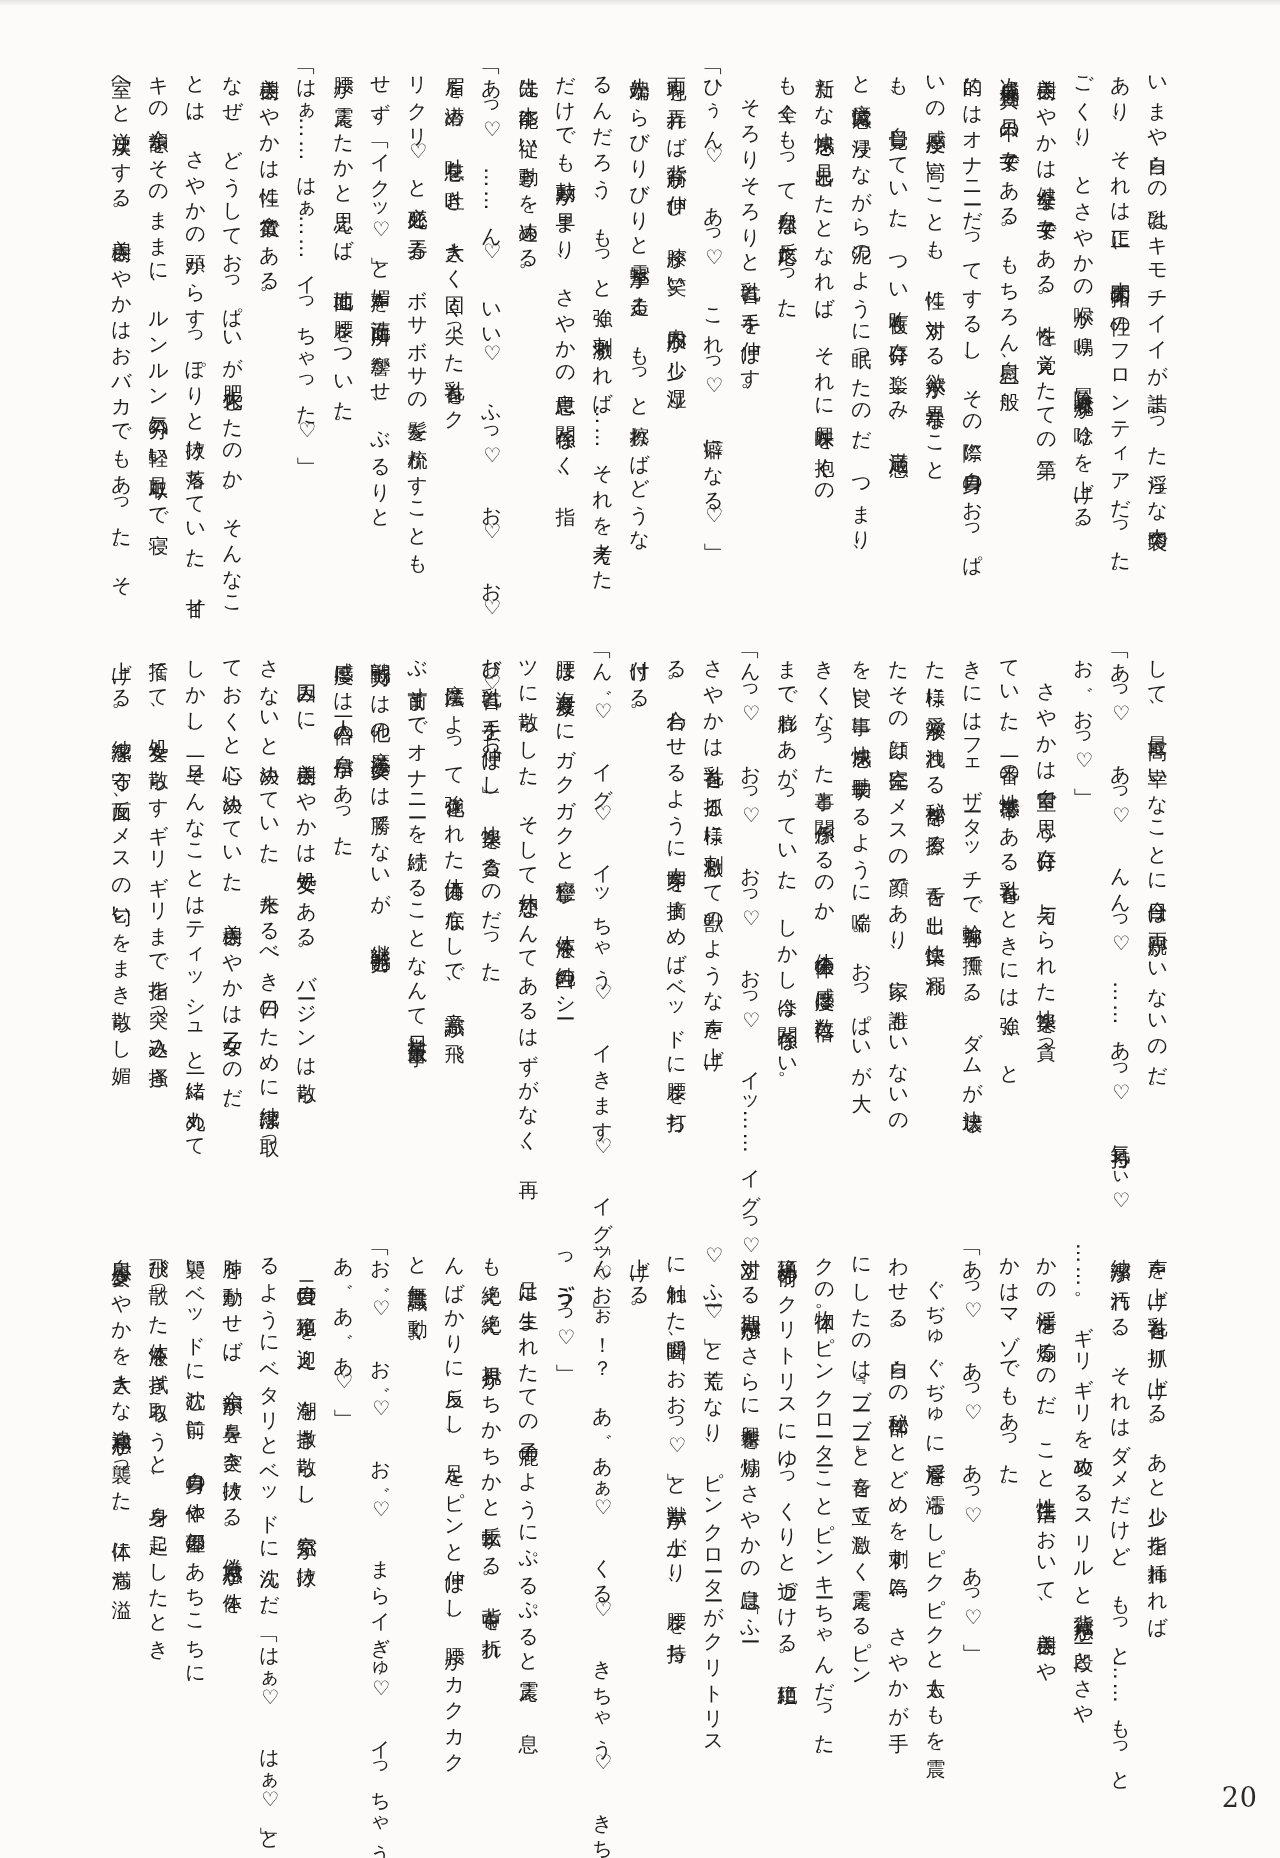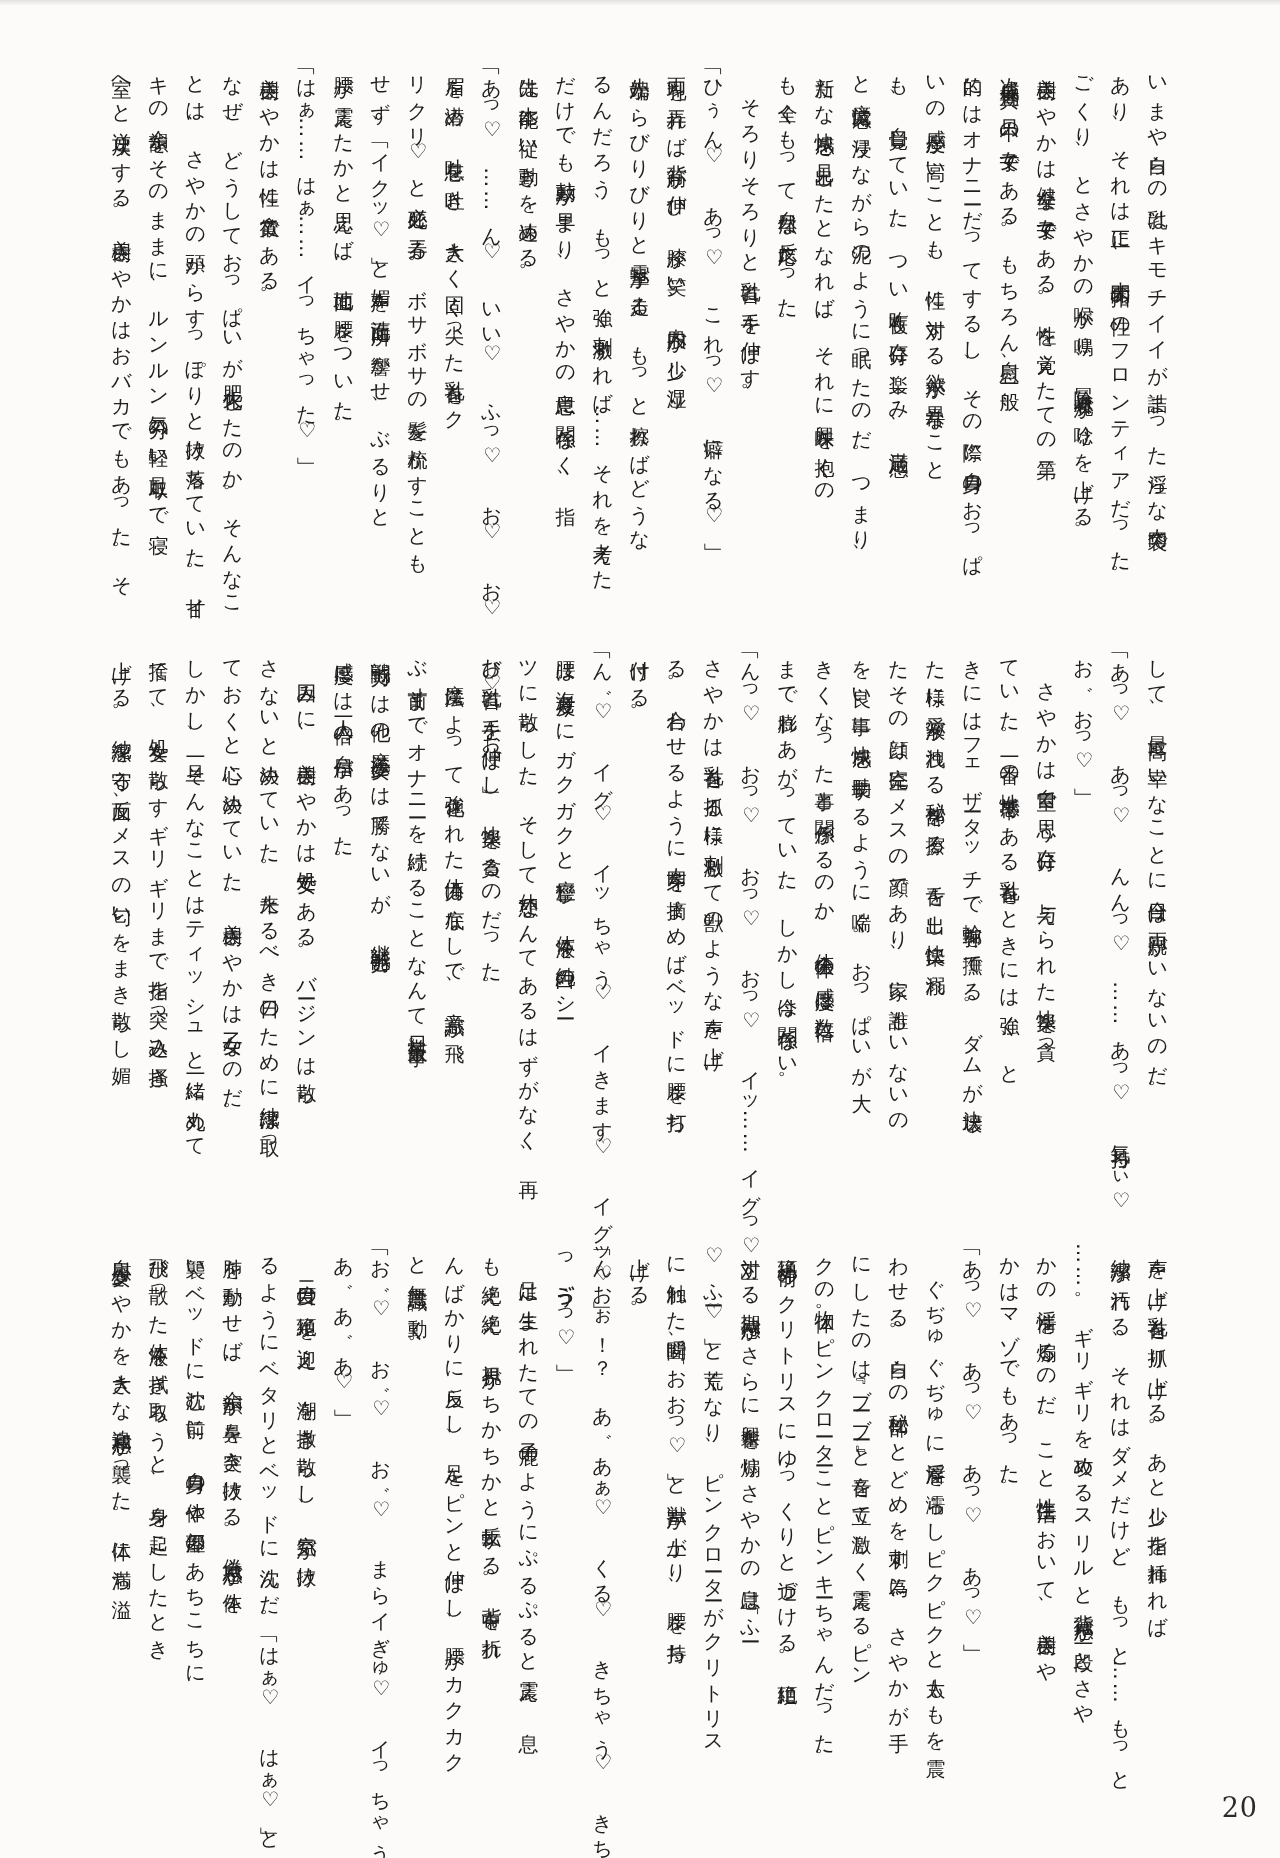--- a/index.html
+++ b/index.html
@@ -43,21 +43,20 @@
     height: 556px;
   }
   .page-number {
     position: absolute;
     right: 22px;
     top: 1782px;
     font-size: 27px;
     letter-spacing: 1px;
     color: #2a2a2a;
     font-family: "DejaVu Serif", "Liberation Serif", serif;
-    margin-top: 10px;
   }
 </style>
 </head>
 <body>
 
 <div class="page">
   <section class="band band-1">
       <div class="tcol">いまや自らの乳はキモチイイが詰まった淫らな肉袋で</div>
       <div class="tcol">あり、それは正に、未開拓の性のフロンティアだった。</div>
       <div class="tcol">ごくり、とさやかの喉が鳴り、冒険者魂が唸りを上げる。</div>

